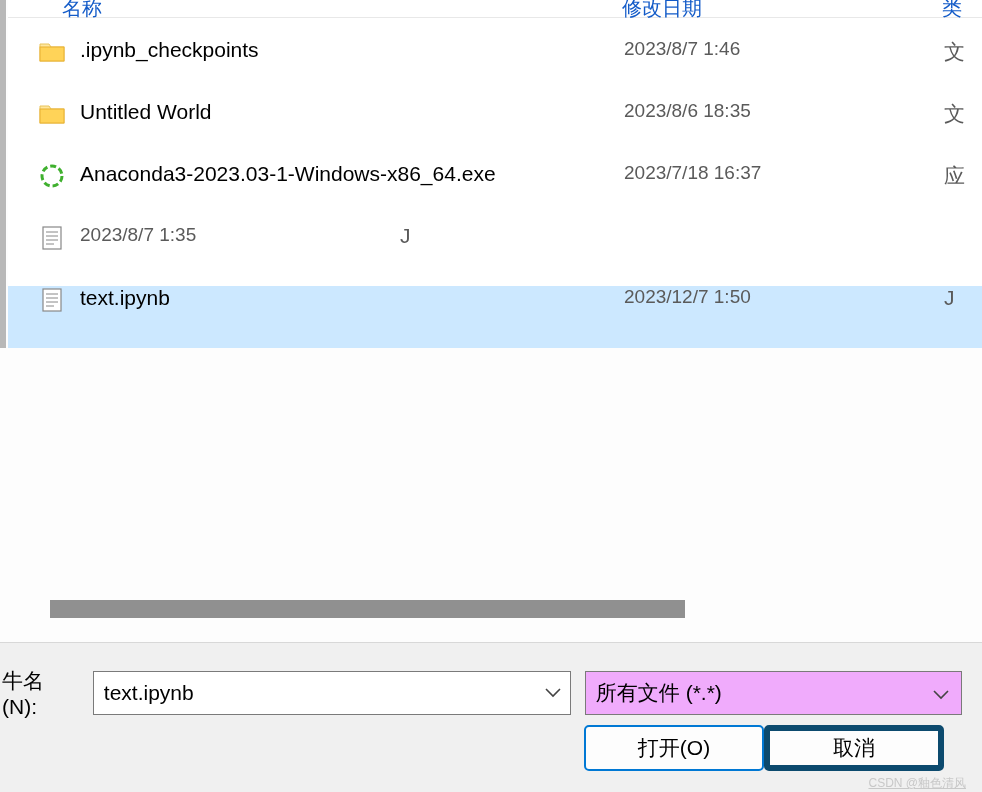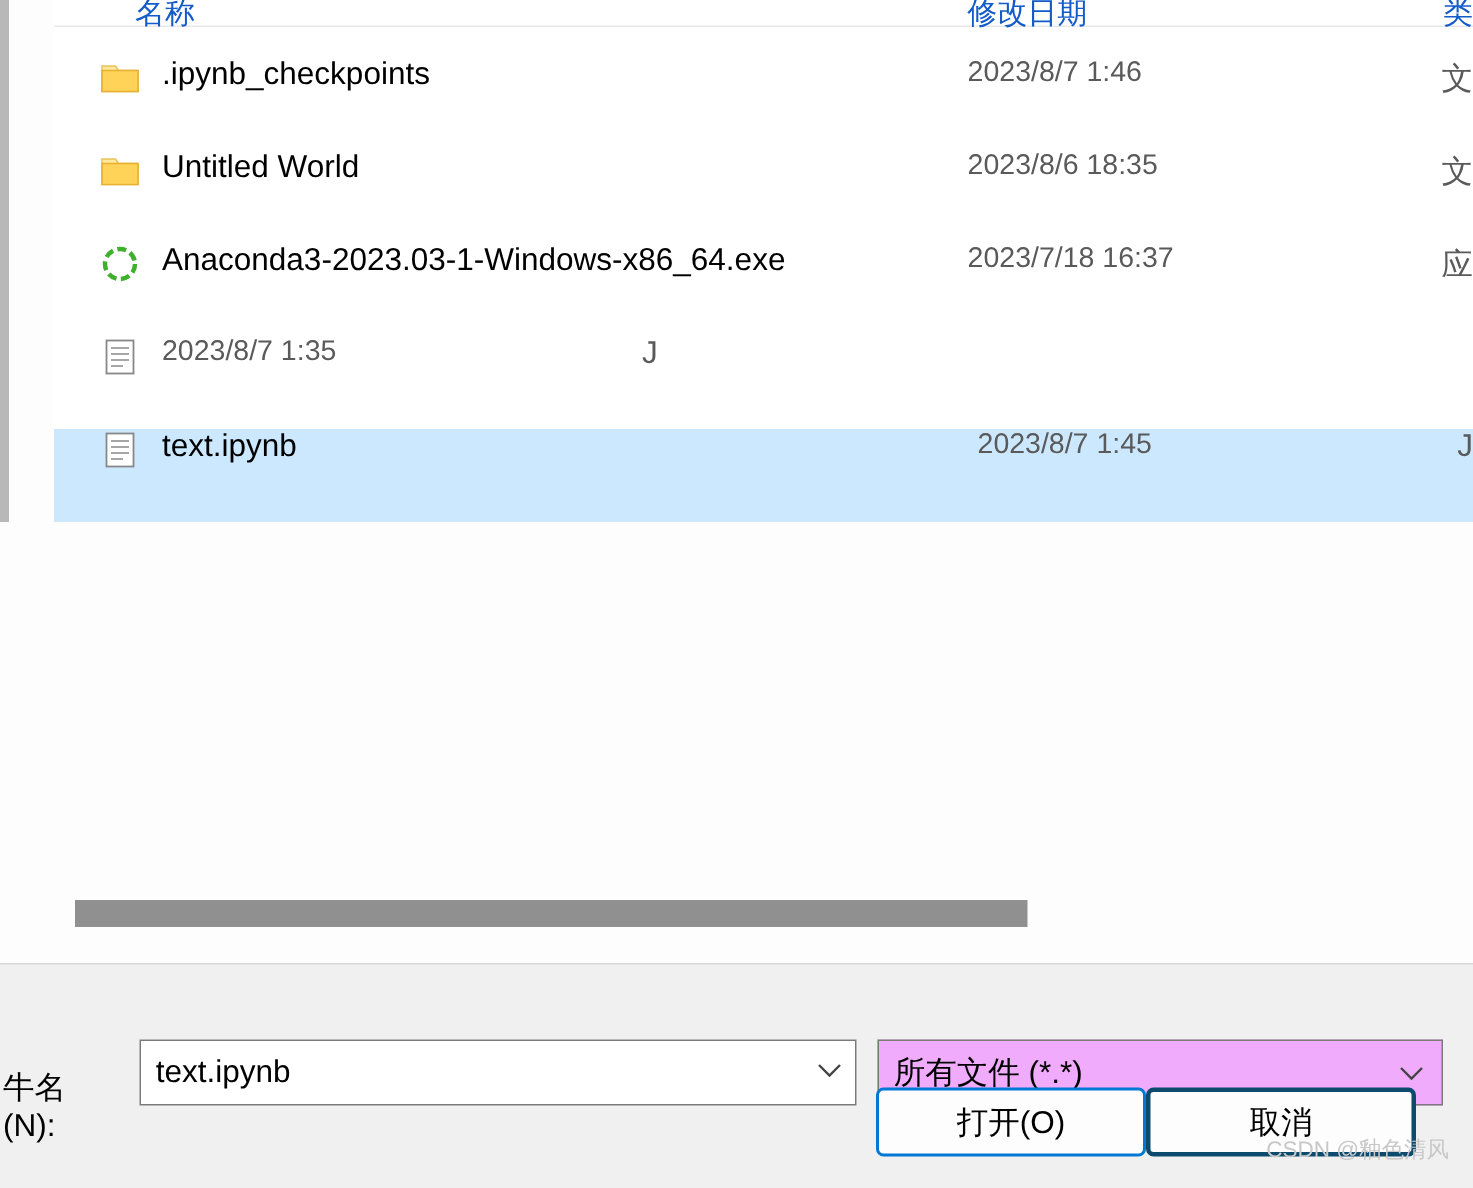--- a/index.html
+++ b/index.html
@@ -1,52 +1,52 @@
 <!DOCTYPE html>
 <html><head>
   <meta charset="utf-8">
   <style>
     * { box-sizing: border-box; margin: 0; padding: 0; font-family: "Microsoft YaHei", "Segoe UI", sans-serif; }
     body { width: 982px; height: 792px; background: #fdfdfd; overflow: hidden; position: relative; }
     
     .left-border { position: absolute; left: 0; top: 0; width: 6px; height: 348px; background: #b8b8b8; }
     
-    .file-panel { position: absolute; left: 36px; top: 0; right: 0; background: #ffffff; }
+    .file-panel { position: absolute; left: 8px; top: 0; right: 0; background: #ffffff; }
     
     .column-headers { display: flex; align-items: center; height: 18px; padding-left: 54px; border-bottom: 1px solid #e8e8e8; }
     .col-name { width: 560px; color: #135bc8; font-size: 20px; }
     .col-date { width: 320px; color: #135bc8; font-size: 20px; }
     .col-type { color: #135bc8; font-size: 20px; }
     
     .file-list { padding-top: 20px; }
     .file-row { display: flex; align-items: flex-start; height: 62px; padding-left: 30px; cursor: default; }
     .file-row.selected { background: #cce8ff; }
     .file-icon { width: 28px; height: 28px; margin-right: 14px; flex-shrink: 0; }
     .file-name { width: 544px; font-size: 21px; color: #000; }
     .file-date { width: 320px; font-size: 19px; color: #5a5a5a; }
     .file-type { font-size: 21px; color: #5a5a5a; }
     
     .scrollbar-area { position: absolute; left: 50px; top: 600px; width: 635px; height: 18px; background: #909090; }
     
     .bottom-panel { position: absolute; left: 0; right: 0; top: 642px; bottom: 0; background: #f0f0f0; border-top: 1px solid #d8d8d8; }
     
     .filename-row { position: absolute; top: 24px; left: 0; right: 20px; display: flex; align-items: center; gap: 14px; }
-    .filename-label { font-size: 21px; color: #000; padding-left: 2px; margin-top: 44px; }
+    .filename-label { font-size: 21px; color: #000; padding-left: 2px; }
     .filename-input { width: 478px; height: 44px; border: 1px solid #7a7a7a; background: #fff; font-size: 21px; padding: 0 10px; padding-right: 34px; }
     .filename-wrap { position: relative; }
     .filename-wrap .chev { position: absolute; right: 10px; top: 50%; transform: translateY(-50%); pointer-events: none; }
     
     .filter-select { width: 378px; height: 44px; border: 1px solid #7a7a7a; background: #f0abfc; font-size: 21px; padding: 0 10px; position: relative; display: flex; align-items: center; }
     .filter-select .chev { position: absolute; right: 12px; top: 50%; transform: translateY(-50%); }
     
     .button-row { position: absolute; top: 82px; left: 584px; display: flex; }
-    .btn { width: 180px; height: 46px; font-size: 21px; display: flex; align-items: center; justify-content: center; cursor: pointer; background: #fdfdfd; border: 3px solid #0c4a6e; border-radius: 5px; }
+    .btn { width: 180px; height: 46px; font-size: 21px; display: flex; align-items: center; justify-content: center; cursor: pointer; background: #fdfdfd; border: 6px solid #0c4a6e; border-radius: 5px; }
     .btn.primary { border: 2px solid #0078d4; background: #fdfdfd; }
     
-    .watermark { position: absolute; right: 16px; bottom: 16px; font-size: 15px; color: #c8c8c8; }
+    .watermark { position: absolute; right: 16px; bottom: 0; font-size: 12px; color: #c8c8c8; text-decoration: underline; }
     
     .chev-svg { stroke: #444; stroke-width: 1.6; fill: none; }
   </style>
 </head>
 <body>
 
 <div class="left-border"></div>
 
 <div class="file-panel">
   <div class="column-headers">
@@ -94,21 +94,21 @@
       </div>
       <div class="file-row selected">
         <div class="file-icon"><svg width="28" height="28" viewBox="0 0 28 28">
             <rect x="5" y="3" width="18" height="22" fill="#fff" stroke="#888" stroke-width="1.2"></rect>
             <line x1="8" y1="8" x2="20" y2="8" stroke="#888"></line>
             <line x1="8" y1="12" x2="20" y2="12" stroke="#888"></line>
             <line x1="8" y1="16" x2="20" y2="16" stroke="#888"></line>
             <line x1="8" y1="20" x2="16" y2="20" stroke="#888"></line>
           </svg></div>
         <div class="file-name">text.ipynb</div>
-        <div class="file-date">2023/8/7 1:45</div>
+        <div class="file-date">2023/12/7 1:50</div>
         <div class="file-type">J</div>
       </div>
     </div>
 </div>
 
 <div class="scrollbar-area"></div>
 
 <div class="bottom-panel">
   <div class="filename-row">
     <span class="filename-label">牛名(N):</span>

